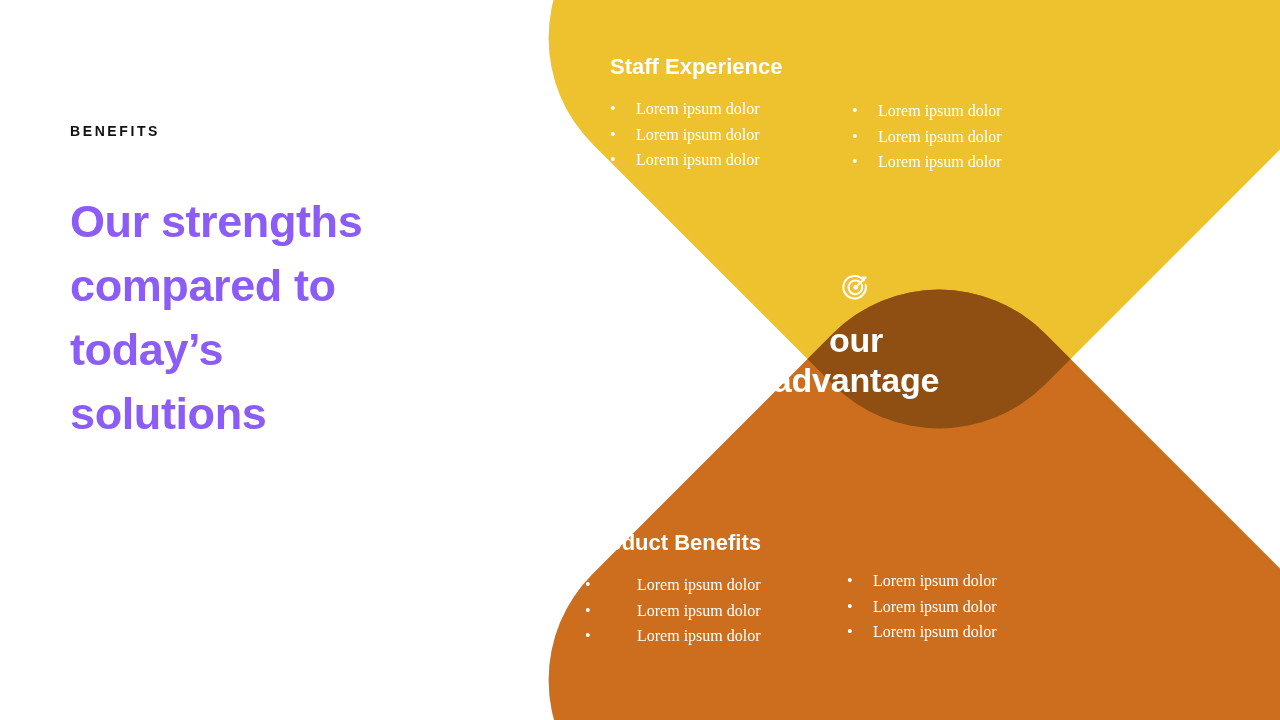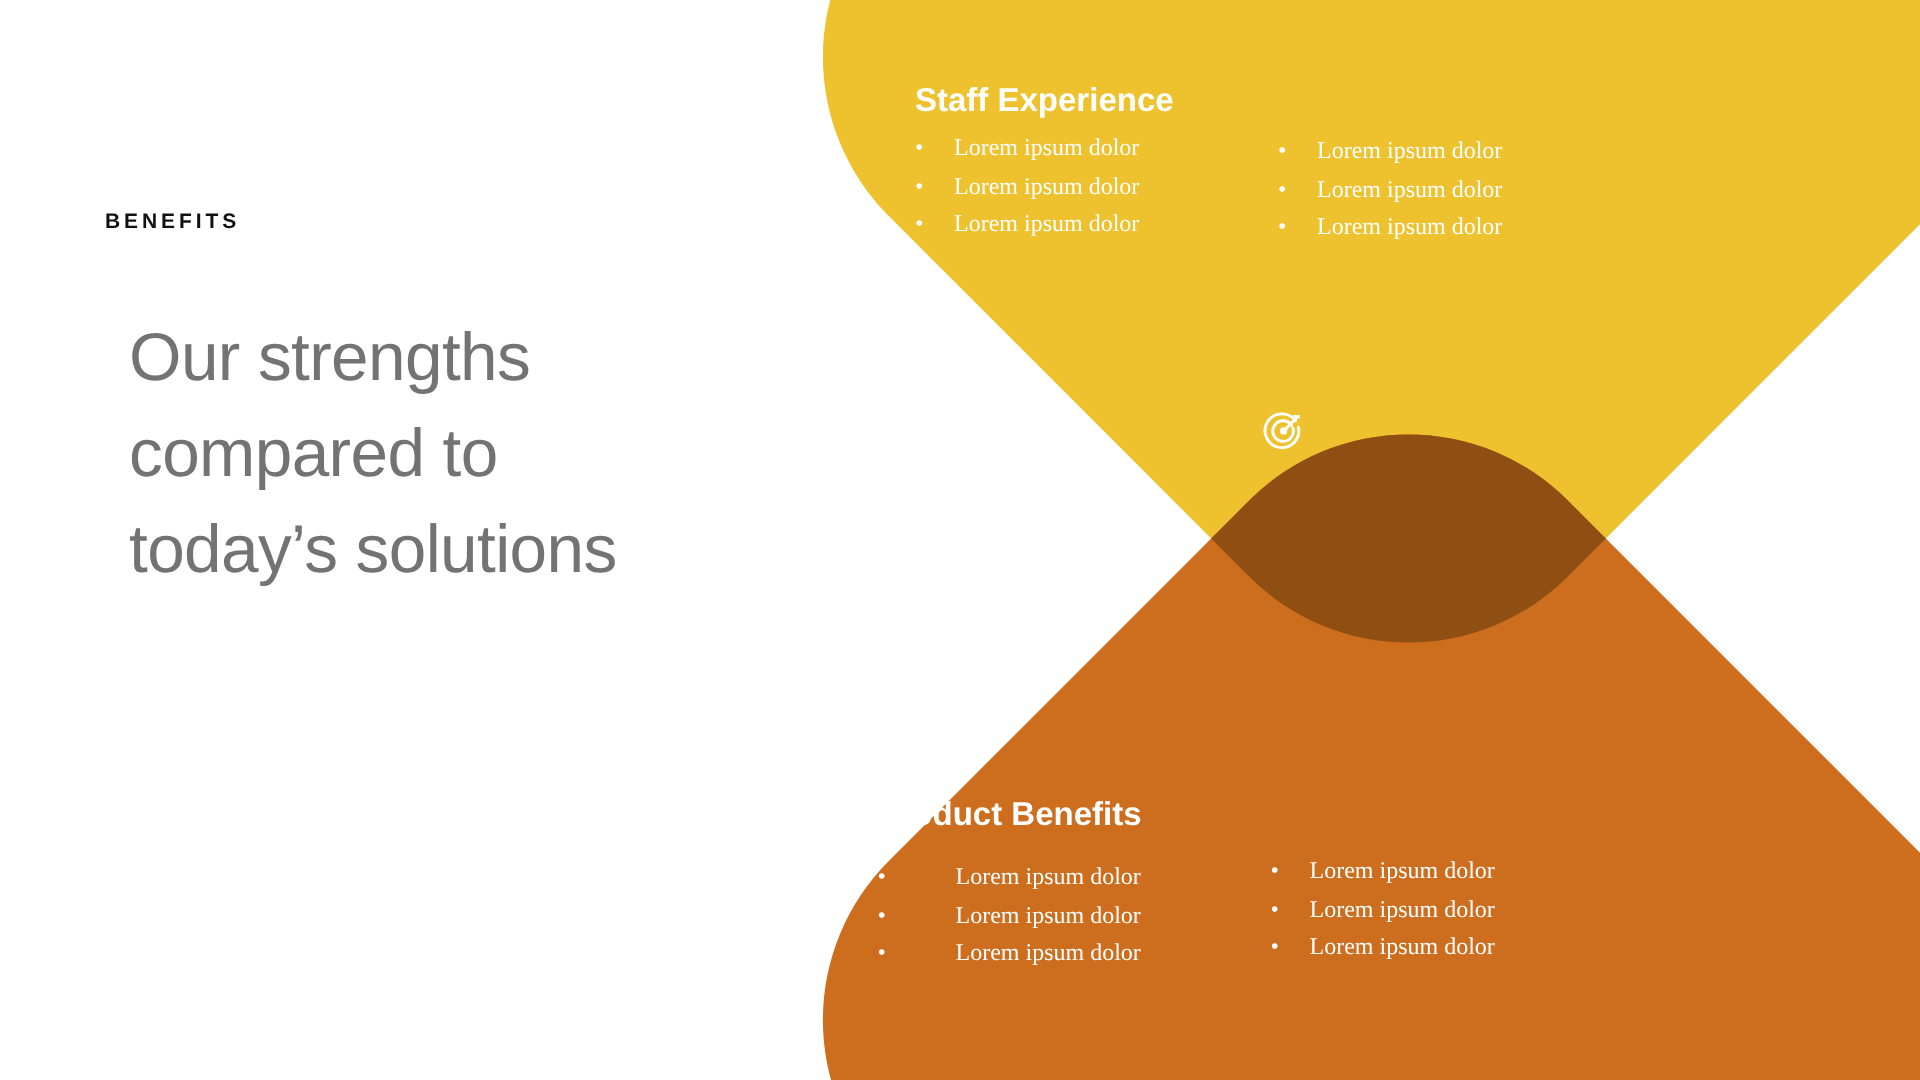--- a/index.html
+++ b/index.html
@@ -26,37 +26,37 @@
     top: 0;
     width: 1280px;
     height: 720px;
     pointer-events: none;
   }
 
   
   #left-col {
     position: absolute;
     left: 70px;
-    top: 140px;
+    top: 124px;
     width: 360px;
   }
   #eyebrow {
     font-size: 14px;
     font-weight: bold;
     letter-spacing: 2.6px;
     color: #111111;
     line-height: 1;
     margin: 0 0 52px 0;
   }
   #headline {
     font-size: 45px;
-    font-weight: normal;
+    font-weight: bold;
     line-height: 1.42;
-    color: #737373;
-    margin: 16px;
+    color: #8b5cf6;
+    margin: 0;
     letter-spacing: -0.4px;
   }
 
   
   .panel {
     position: absolute;
     color: #ffffff;
   }
   .panel-title {
     font-size: 22px;
@@ -91,21 +91,21 @@
     line-height: 25.5px;
     color: #ffffff;
   }
 
   
   #panel-staff {
     left: 610px;
     top: 54px;
     width: 560px;
   }
-  #panel-staff .panel-title { margin-bottom: 6px; }
+  #panel-staff .panel-title { margin-bottom: 16px; }
   #panel-staff .col-a { width: 242px; }
   #panel-staff .col-b { width: 240px; margin-top: 2px; }
   #panel-staff .col-a li { padding-left: 26px; }
   #panel-staff .col-b li { padding-left: 26px; }
 
   
   #panel-product {
     left: 585px;
     top: 530px;
     width: 560px;
@@ -214,15 +214,19 @@
       <path d="M24.2 9.1a12 12 0 1 0 2.05 4.6" fill="none" stroke="#ffffff" stroke-width="2.1" stroke-linecap="round"></path>
 
       <path d="M21.3 12.2a7.3 7.3 0 1 0 1.0 2.0" fill="none" stroke="#ffffff" stroke-width="2.1" stroke-linecap="round"></path>
 
       <circle cx="15.7" cy="16.3" r="2.6" fill="#ffffff"></circle>
 
       <path d="M15.7 16.3 L24.6 7.4" fill="none" stroke="#ffffff" stroke-width="2.1" stroke-linecap="round"></path>
 
       <path d="M22.1 4.9 L24.6 7.4 L27.1 7.4 L27.1 4.9 L24.6 4.9 Z" fill="#ffffff"></path>
     </svg>
+    <div id="center-text">
+      <span>our</span><br>
+      <span>advantage</span>
+    </div>
   </div>
 
 </div>
 
 </body></html>

